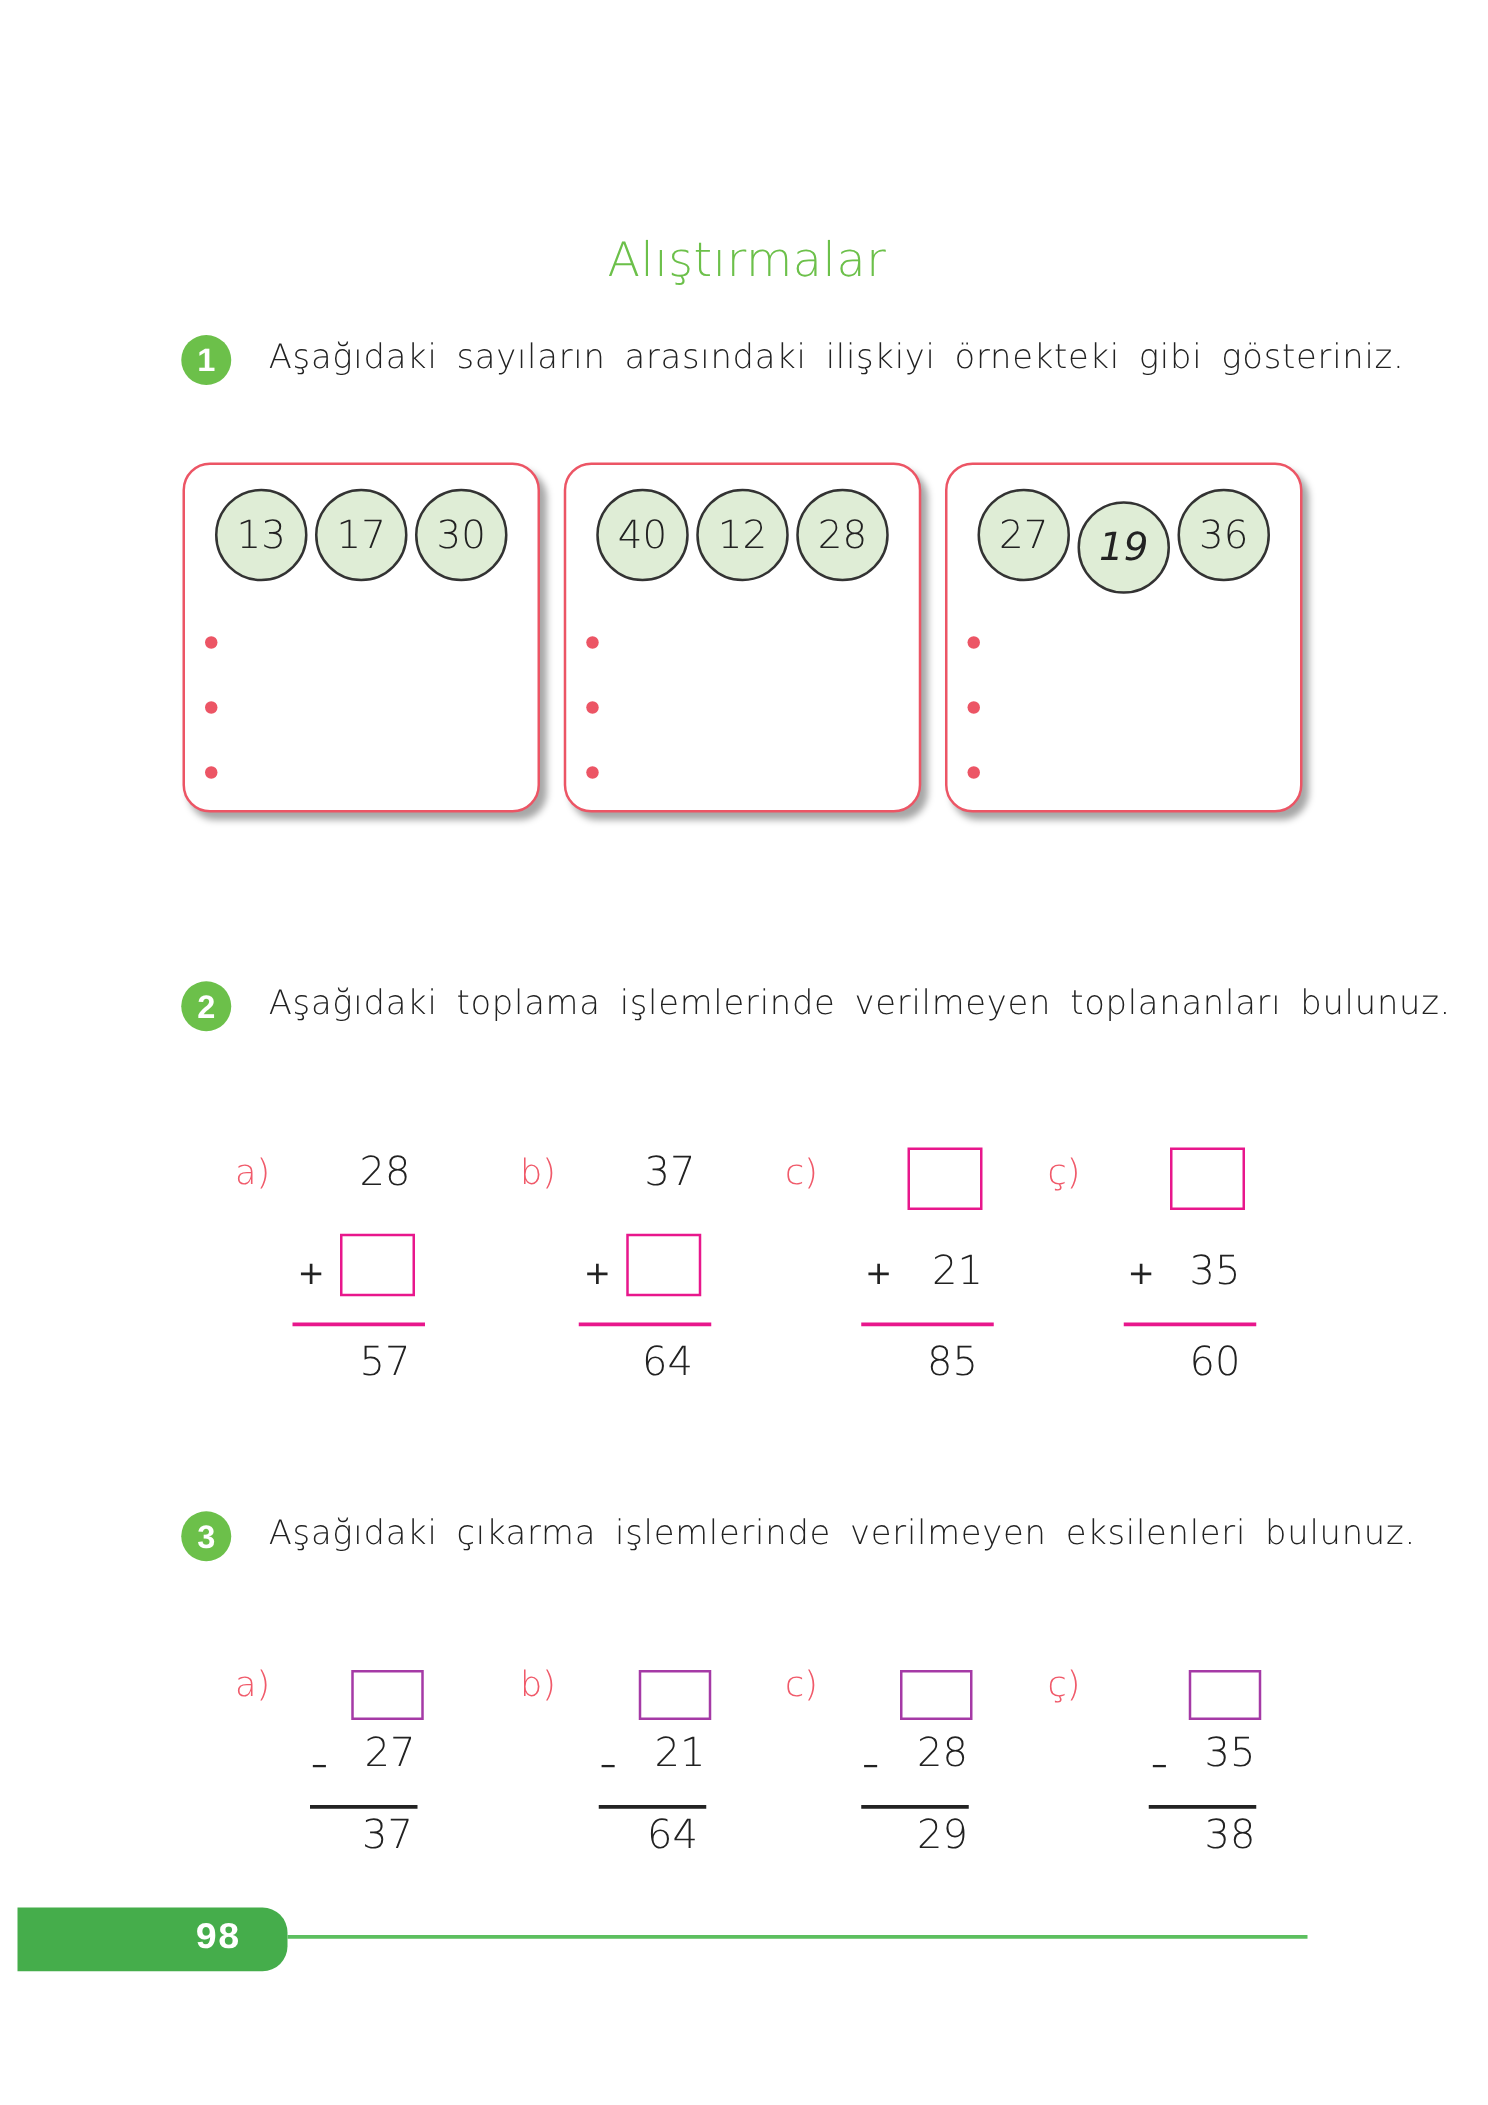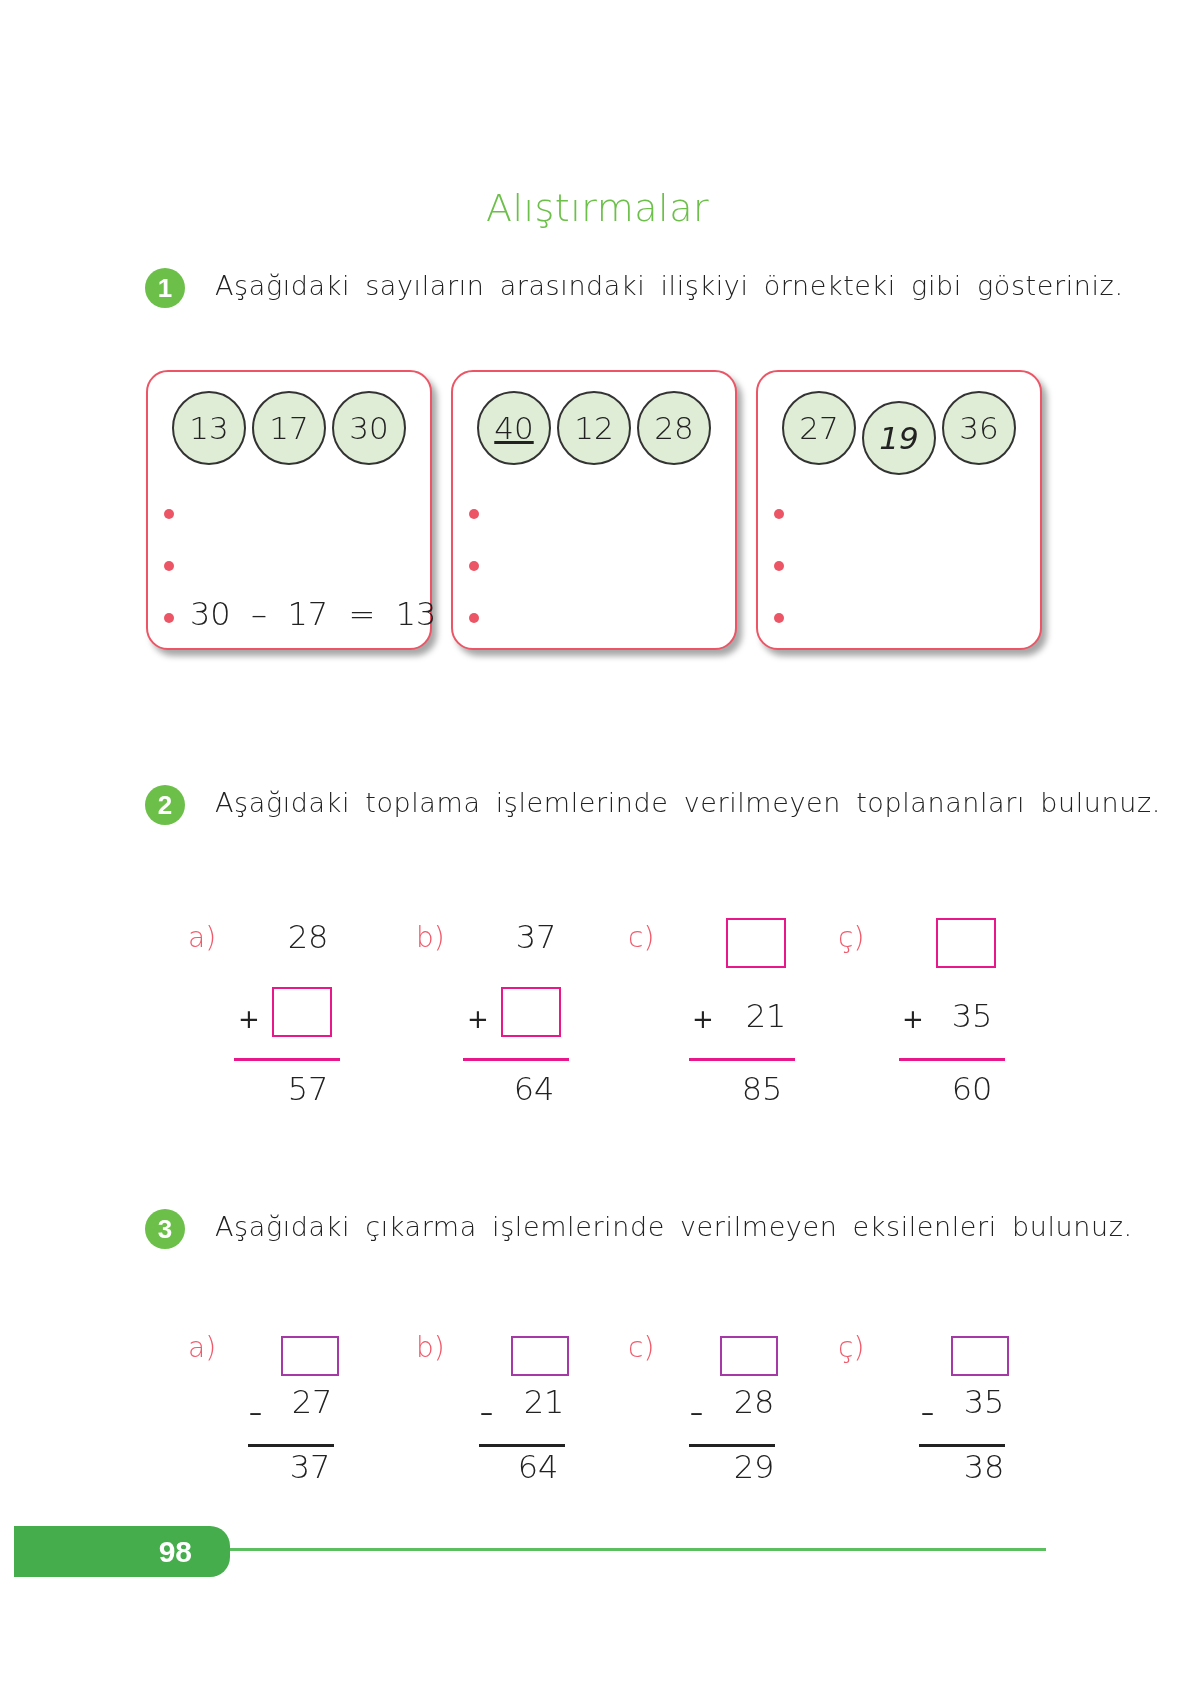--- a/index.html
+++ b/index.html
@@ -22,43 +22,42 @@
   .lbl { position: absolute; font-size: 28px; color: #f05a6a; font-weight: 300; }
   .num { position: absolute; font-size: 32px; color: #222; font-weight: 300; text-align: center; width: 80px; }
   .op { position: absolute; font-size: 26px; color: #222; }
   .box-add { position: absolute; width: 60px; height: 50px; border: 2.5px solid #e8178c; box-sizing: border-box; background: #fff; }
   .box-sub { position: absolute; width: 58px; height: 40px; border: 2.5px solid #a53aa6; box-sizing: border-box; background: #fff; }
   .line-add { position: absolute; height: 3px; background: #e8178c; width: 106px; }
   .line-sub { position: absolute; height: 3px; background: #222; width: 86px; }
   .footer-bar { left: 14px; top: 1526px; width: 216px; height: 51px; background: #45ad4b;
                 border-radius: 0 20px 20px 0; color: #fff; font-weight: bold; font-size: 30px;
                 text-align: right; box-sizing: border-box; padding-right: 38px; line-height: 51px;
-                font-family: Liberation Sans, sans-serif; }
+                font-family: Liberation Mono, monospace; }
   .footer-line { left: 230px; top: 1548px; width: 816px; height: 3px; background: #5cbf5f; }
 </style>
 </head>
 <body>
 
 <div class="abs title">Alıştırmalar</div>
 
 <div class="abs badge" style="left:145px; top:268px;">1</div>
 <div class="abs qtext" style="left:215px; top:270px;">Aşağıdaki sayıların arasındaki ilişkiyi örnekteki gibi gösteriniz.</div>
 
 <div class="abs card" style="left:146px; top:370px;">
   <div class="circle" style="left:24px; top:19px;">13</div>
   <div class="circle" style="left:104px; top:19px;">17</div>
   <div class="circle" style="left:184px; top:19px;">30</div>
   <div class="bullet" style="left:16px; top:137px;"></div>
   <div class="bullet" style="left:16px; top:189px;"></div>
   <div class="bullet" style="left:16px; top:241px;"></div>
-  <div class="eq" style="left:42px; top:223px;">30  –  17  =  13</div>
 </div>
 
 <div class="abs card" style="left:451px; top:370px;">
-  <div class="circle" style="left:24px; top:19px;text-decoration:underline;">40</div>
+  <div class="circle" style="left:24px; top:19px;">40</div>
   <div class="circle" style="left:104px; top:19px;">12</div>
   <div class="circle" style="left:184px; top:19px;">28</div>
   <div class="bullet" style="left:16px; top:137px;"></div>
   <div class="eq" style="left:42px; top:119px;"></div>
   <div class="bullet" style="left:16px; top:189px;"></div>
   <div class="eq" style="left:42px; top:171px;"></div>
   <div class="bullet" style="left:16px; top:241px;"></div>
   <div class="eq" style="left:42px; top:223px;"></div>
 </div>
 

